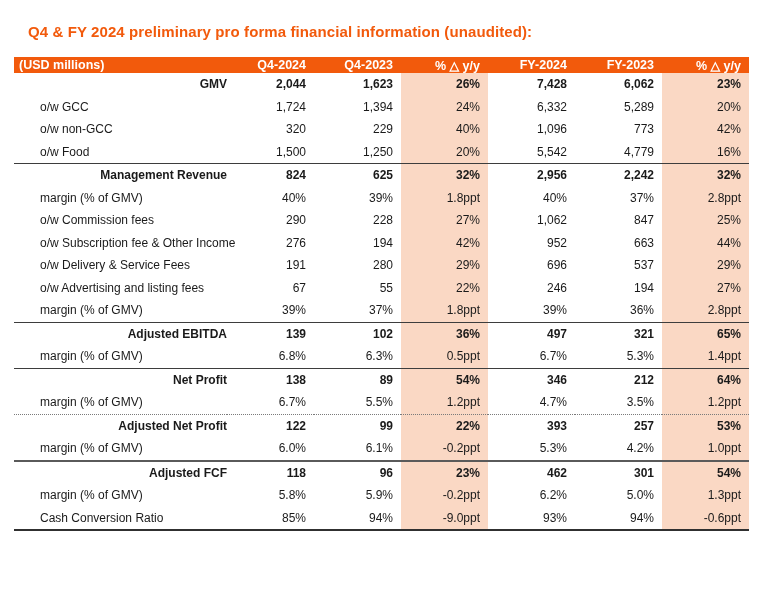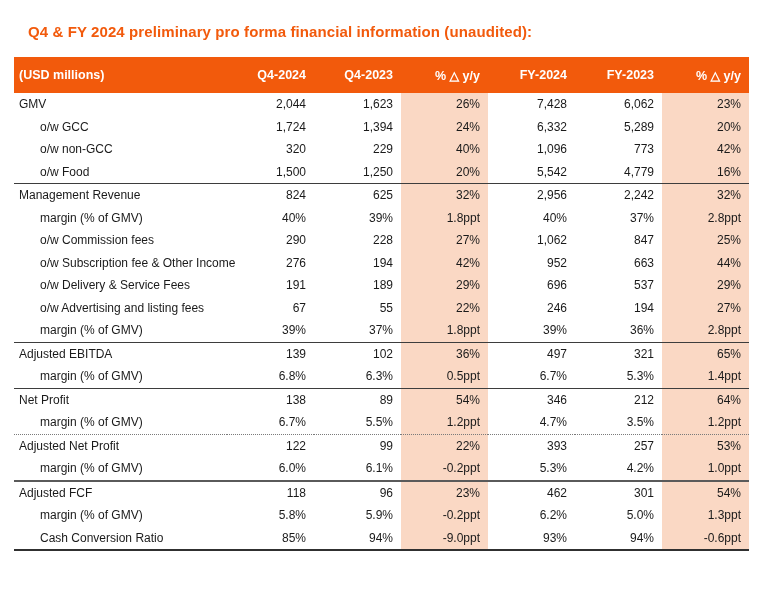--- a/index.html
+++ b/index.html
@@ -22,32 +22,32 @@
   }
   table.fin{
     position:absolute;left:14px;top:57px;width:735px;
     border-collapse:collapse;table-layout:fixed;
     font-size:12px;
   }
   table.fin col.c-label{width:213px;}
   table.fin col.c-num{width:87px;}
   thead th{
     background:var(--accent);color:var(--header-text);
-    font-weight:bold;height:36px;font-size:12.5px;
+    font-weight:bold;height:16px;font-size:12.5px;
     text-align:right;padding:0 8px 0 0;white-space:nowrap;
   }
   thead th.label-h{text-align:left;padding:0 0 0 5px;}
   tbody td{
     height:22.5px;padding:0;vertical-align:middle;white-space:nowrap;
   }
   td.label{padding-left:5px;text-align:left;}
   td.label.indent{padding-left:26px;}
   td.num{text-align:right;padding-right:8px;}
   td.peach{background:var(--highlight);}
-  tr.bold td{font-weight:normal;}
+  tr.bold td{font-weight:bold;text-align:right;}
   tr.italic td{}
   tr.normal td{font-weight:normal;}
   tr.bt-solid td{border-top:1.5px solid #3d3d3d;margin-top:35px;}
   tr.bt-dotted td{border-top:1px dotted #7a7a7a;}
   tr.bt-thick td{border-top:2.5px solid #5a5a5a;}
   tr.bb-thick td{border-bottom:2px solid #303030;}
 </style>
 </head>
 <body>
 
@@ -143,21 +143,21 @@
           <td class="num">276</td>
           <td class="num">194</td>
           <td class="num peach">42%</td>
           <td class="num">952</td>
           <td class="num">663</td>
           <td class="num peach">44%</td>
         </tr>
         <tr class="normal">
           <td class="label indent">o/w Delivery &amp; Service Fees</td>
           <td class="num">191</td>
-          <td class="num">189</td>
+          <td class="num">280</td>
           <td class="num peach">29%</td>
           <td class="num">696</td>
           <td class="num">537</td>
           <td class="num peach">29%</td>
         </tr>
         <tr class="normal">
           <td class="label indent">o/w Advertising and listing fees</td>
           <td class="num">67</td>
           <td class="num">55</td>
           <td class="num peach">22%</td>

